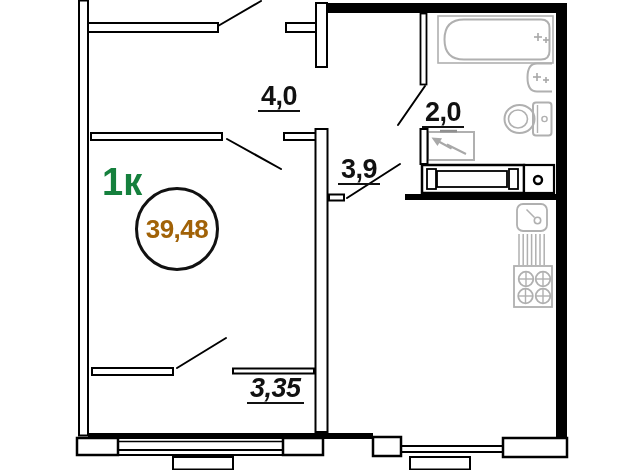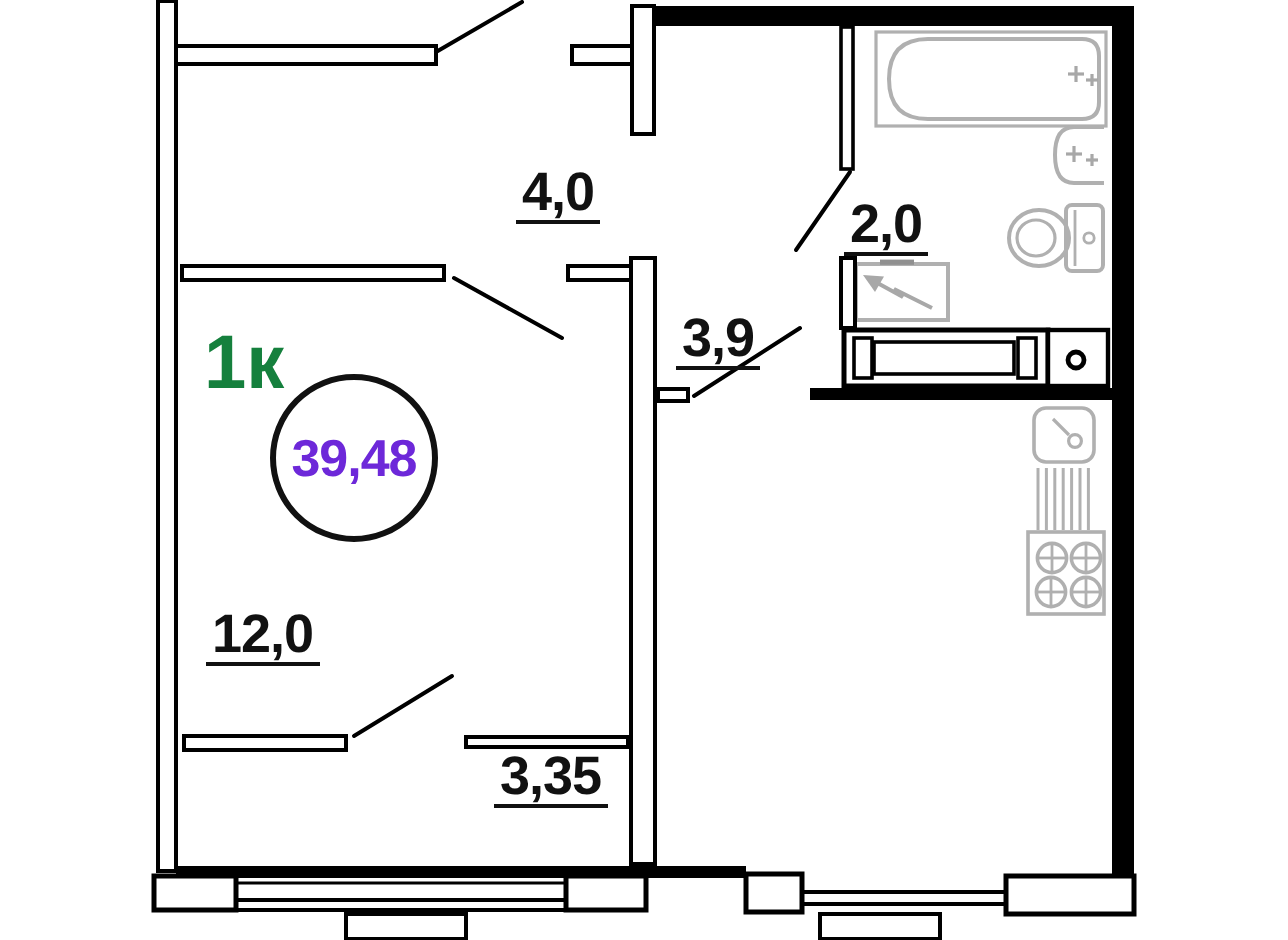--- a/index.html
+++ b/index.html
@@ -5,26 +5,26 @@
   html,body{margin:0;padding:0;background:#fff;}
   #stage{position:relative;width:644px;height:470px;background:#fff;overflow:hidden;
          font-family:"Liberation Sans",sans-serif;}
   #plan-svg{position:absolute;left:0;top:0;}
   .lbl{position:absolute;color:#111;font-size:27px;font-weight:700;line-height:24px;
        letter-spacing:-0.5px;border-bottom:2.5px solid #111;padding:0 3px 2px;white-space:nowrap;}
   .type-lbl{position:absolute;left:102px;top:166px;color:#15803d;font-size:38px;font-weight:700;
        line-height:32px;white-space:nowrap;}
   .area-circle{position:absolute;left:135px;top:187px;width:84px;height:84px;border:3px solid #111;
        border-radius:50%;box-sizing:border-box;display:flex;align-items:center;justify-content:center;
-       background:#fff;color:#6d28d9;font-size:26px;font-weight:700;letter-spacing:-0.5px;}
+       background:#fff;color:#a16207;font-size:26px;font-weight:700;letter-spacing:-0.5px;}
   .p-hall{left:258px;top:84px;}
   .p-bath{left:422px;top:100px;}
   .p-corr{left:338px;top:129px;margin-top:28px;}
   .p-room{left:103px;top:305px;}
-  .p-balc{left:247px;top:376px;}
+  .p-balc{left:247px;top:376px;font-style:italic;}
   .p-kitc{left:474px;top:388px;}
 </style>
 </head>
 <body>
 
 <div id="stage">
 
 <svg id="plan-svg" width="644" height="470" viewBox="0 0 644 470">
 
   <g fill="none" stroke="#b0b0b0">
@@ -160,15 +160,14 @@
 
   <div class="type-lbl">1к</div>
 
   <div class="area-circle">
     <span>39,48</span>
   </div>
 
   <div class="lbl p-hall">4,0</div>
   <div class="lbl p-bath">2,0</div>
   <div class="lbl p-corr">3,9</div>
-  <div class="lbl p-room">12,0</div>
   <div class="lbl p-balc">3,35</div>
 </div>
 
 </body></html>

